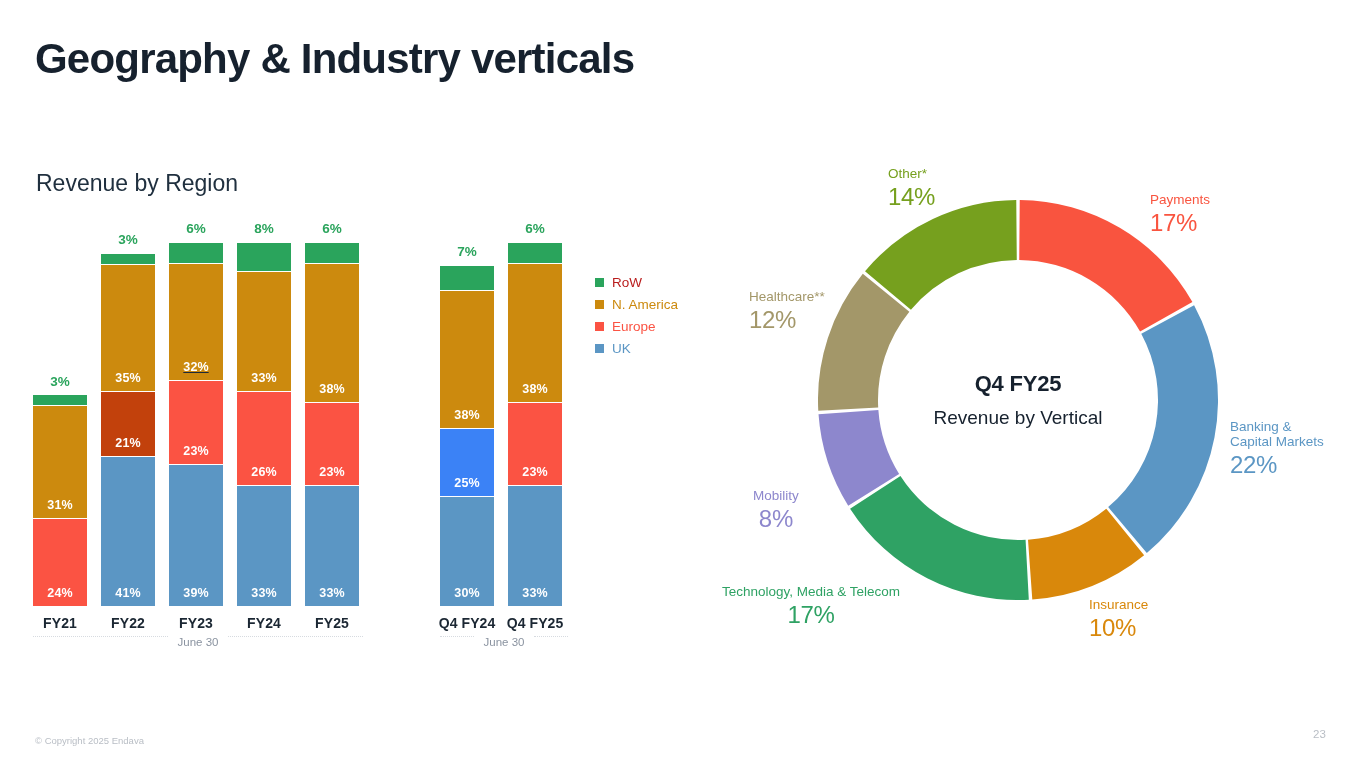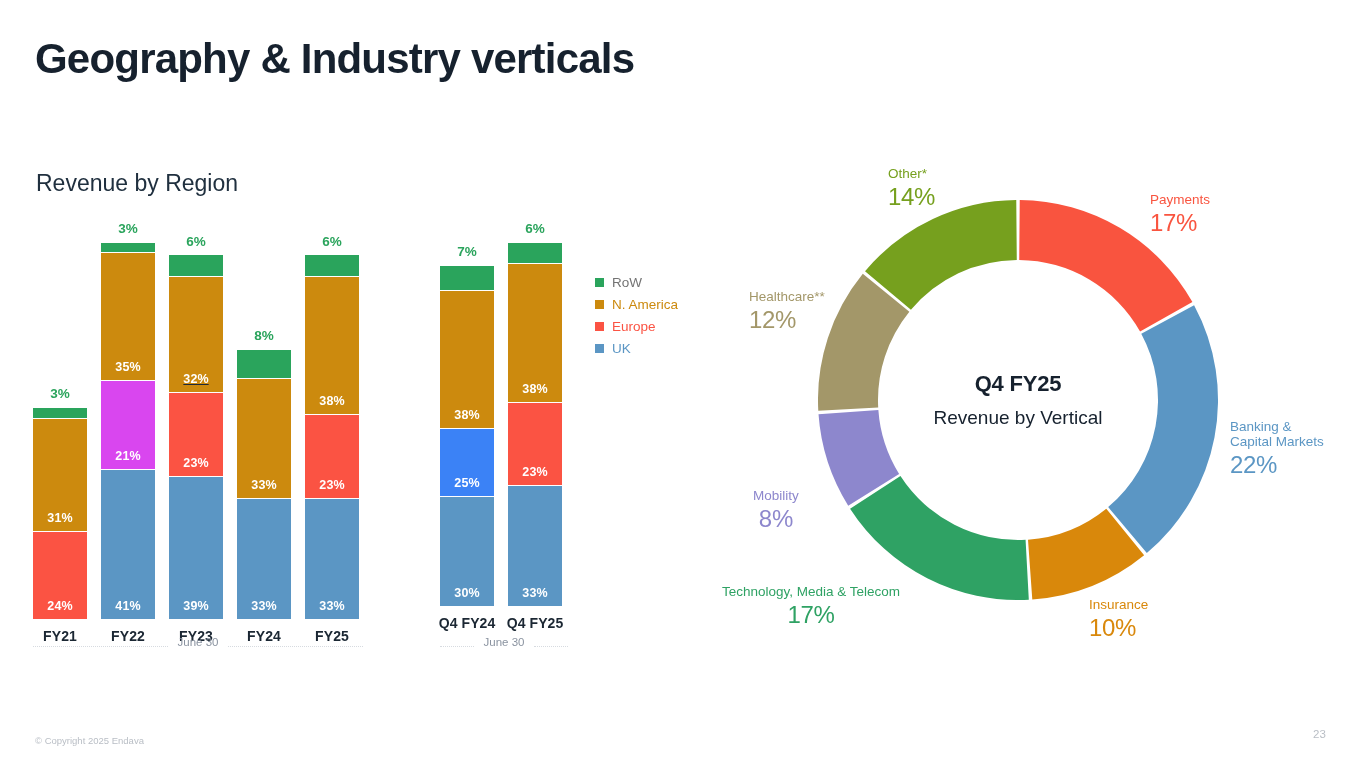--- a/index.html
+++ b/index.html
@@ -101,21 +101,21 @@
     font-weight: 700;
     color: #1b2733;
     white-space: nowrap;
     letter-spacing: 0.1px;
   }
 
   
   .axis-note {
     position: absolute;
     display: flex;
-    align-items: flex-end;
+    align-items: flex-start;
     font-size: 11.5px;
     color: #8a93a0;
     white-space: nowrap;
   }
   .axis-note .dots {
     flex: 1 1 auto;
     height: 1px;
     border-top: 1.5px dotted #d7dbe0;
     min-width: 28px;
   }
@@ -235,21 +235,21 @@
         </div>
         <div class="bar-xlabel">FY21</div>
       </div>
       <div class="bar-col">
         <div class="bar-toplabel" style="color: rgb(42, 164, 92);">3%</div>
         <div class="bar-stack">
           <div class="seg seg-row" style="background: rgb(42, 164, 92); height: 10.92px;"></div>
           <div class="seg" style="background: rgb(204, 138, 14); height: 127.4px;">
             <span class="seg-label">35%</span>
           </div>
-          <div class="seg" style="background: #d946ef; height: 89px;">
+          <div class="seg" style="background: #c2410c; height: 65px;">
             <span class="seg-label">21%</span>
           </div>
           <div class="seg" style="background: rgb(91, 150, 196); height: 149.24px;">
             <span class="seg-label">41%</span>
           </div>
         </div>
         <div class="bar-xlabel">FY22</div>
       </div>
       <div class="bar-col">
         <div class="bar-toplabel" style="color: rgb(42, 164, 92);">6%</div>
@@ -266,20 +266,23 @@
           </div>
         </div>
         <div class="bar-xlabel">FY23</div>
       </div>
       <div class="bar-col">
         <div class="bar-toplabel" style="color: rgb(42, 164, 92);">8%</div>
         <div class="bar-stack">
           <div class="seg seg-row" style="background: rgb(42, 164, 92); height: 29.12px;"></div>
           <div class="seg" style="background: rgb(204, 138, 14); height: 120.12px;">
             <span class="seg-label">33%</span>
+          </div>
+          <div class="seg" style="background: rgb(251, 83, 67); height: 94.64px;">
+            <span class="seg-label">26%</span>
           </div>
           <div class="seg" style="background: rgb(91, 150, 196); height: 120.12px;">
             <span class="seg-label">33%</span>
           </div>
         </div>
         <div class="bar-xlabel">FY24</div>
       </div>
       <div class="bar-col">
         <div class="bar-toplabel" style="color: rgb(42, 164, 92);">6%</div>
         <div class="bar-stack">
@@ -340,21 +343,21 @@
 
   <div class="axis-note" id="axis-note-quarter">
     <span class="dots"></span>
     <span class="cap">June 30</span>
     <span class="dots"></span>
   </div>
 
   <div id="bars-legend">
       <div class="legend-row">
         <span class="legend-swatch" style="background: rgb(42, 164, 92);"></span>
-        <span style="color: #737373;">RoW</span>
+        <span style="color: #b91c1c;">RoW</span>
       </div>
       <div class="legend-row">
         <span class="legend-swatch" style="background: rgb(204, 138, 14);"></span>
         <span style="color: rgb(204, 138, 14);">N. America</span>
       </div>
       <div class="legend-row">
         <span class="legend-swatch" style="background: rgb(251, 83, 67);"></span>
         <span style="color: rgb(251, 83, 67);">Europe</span>
       </div>
       <div class="legend-row">

